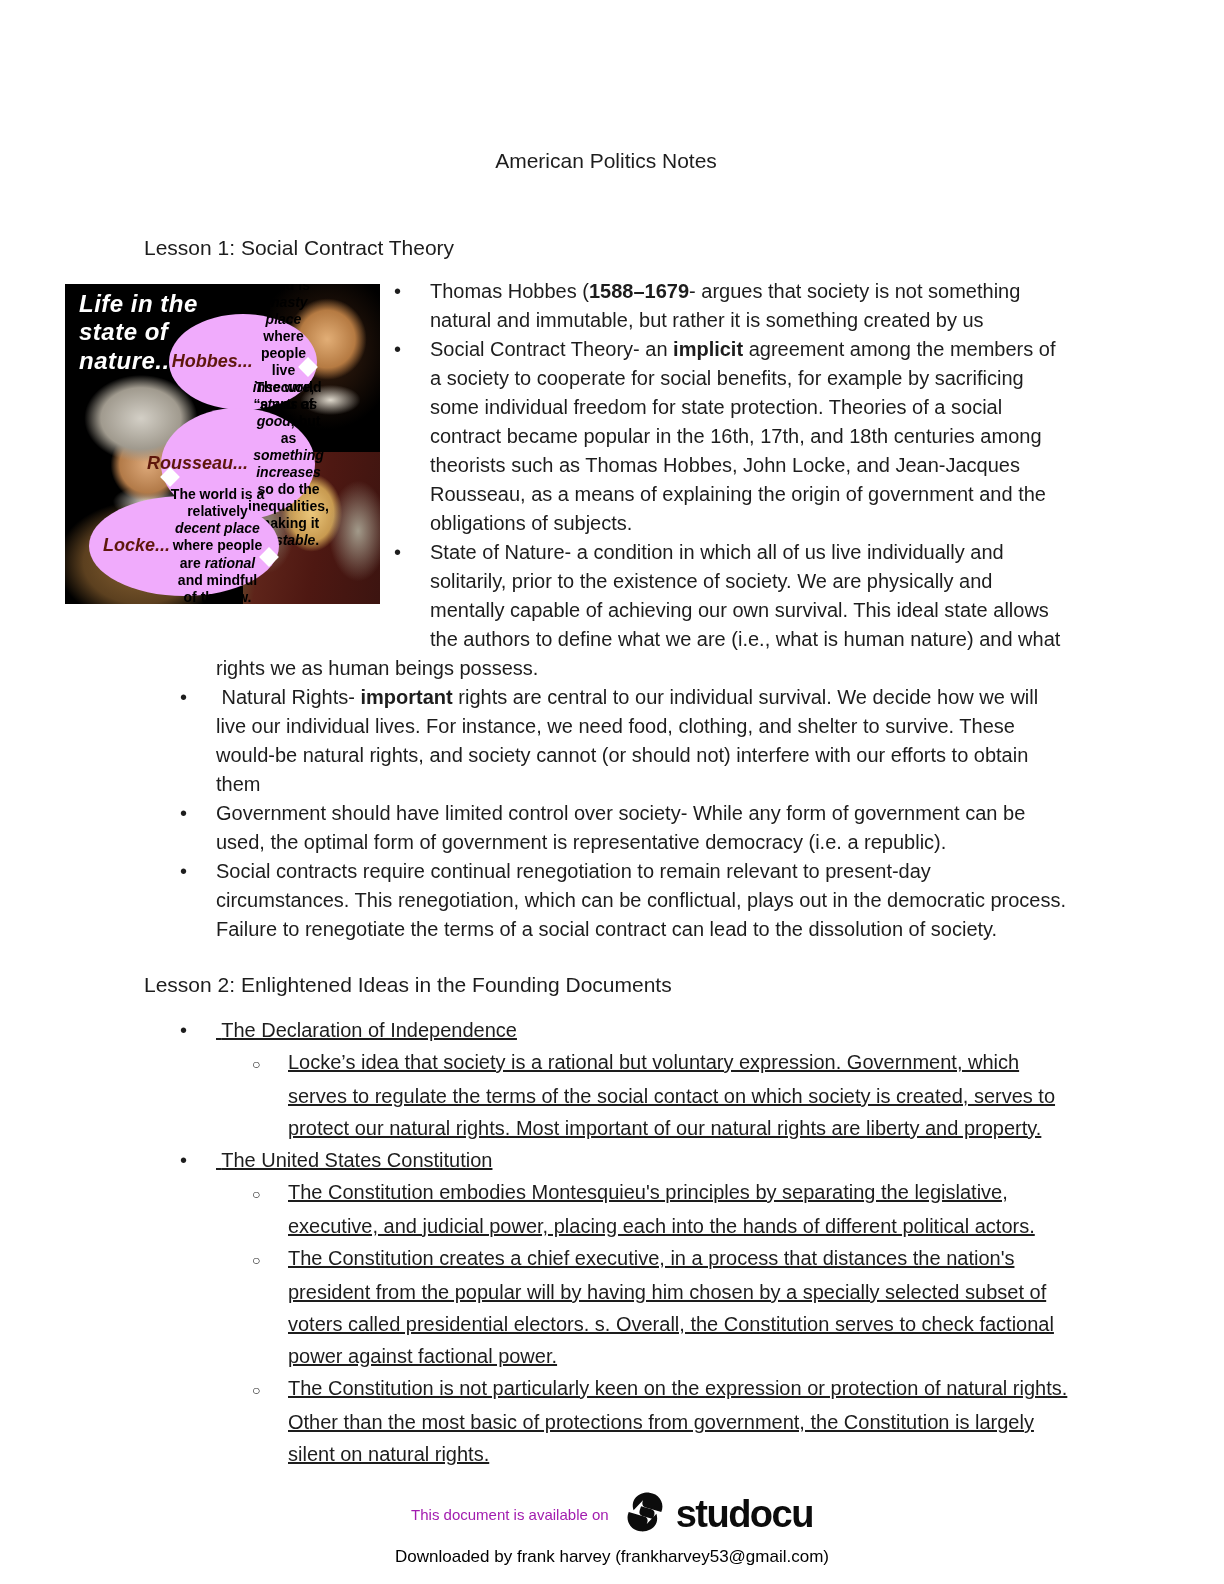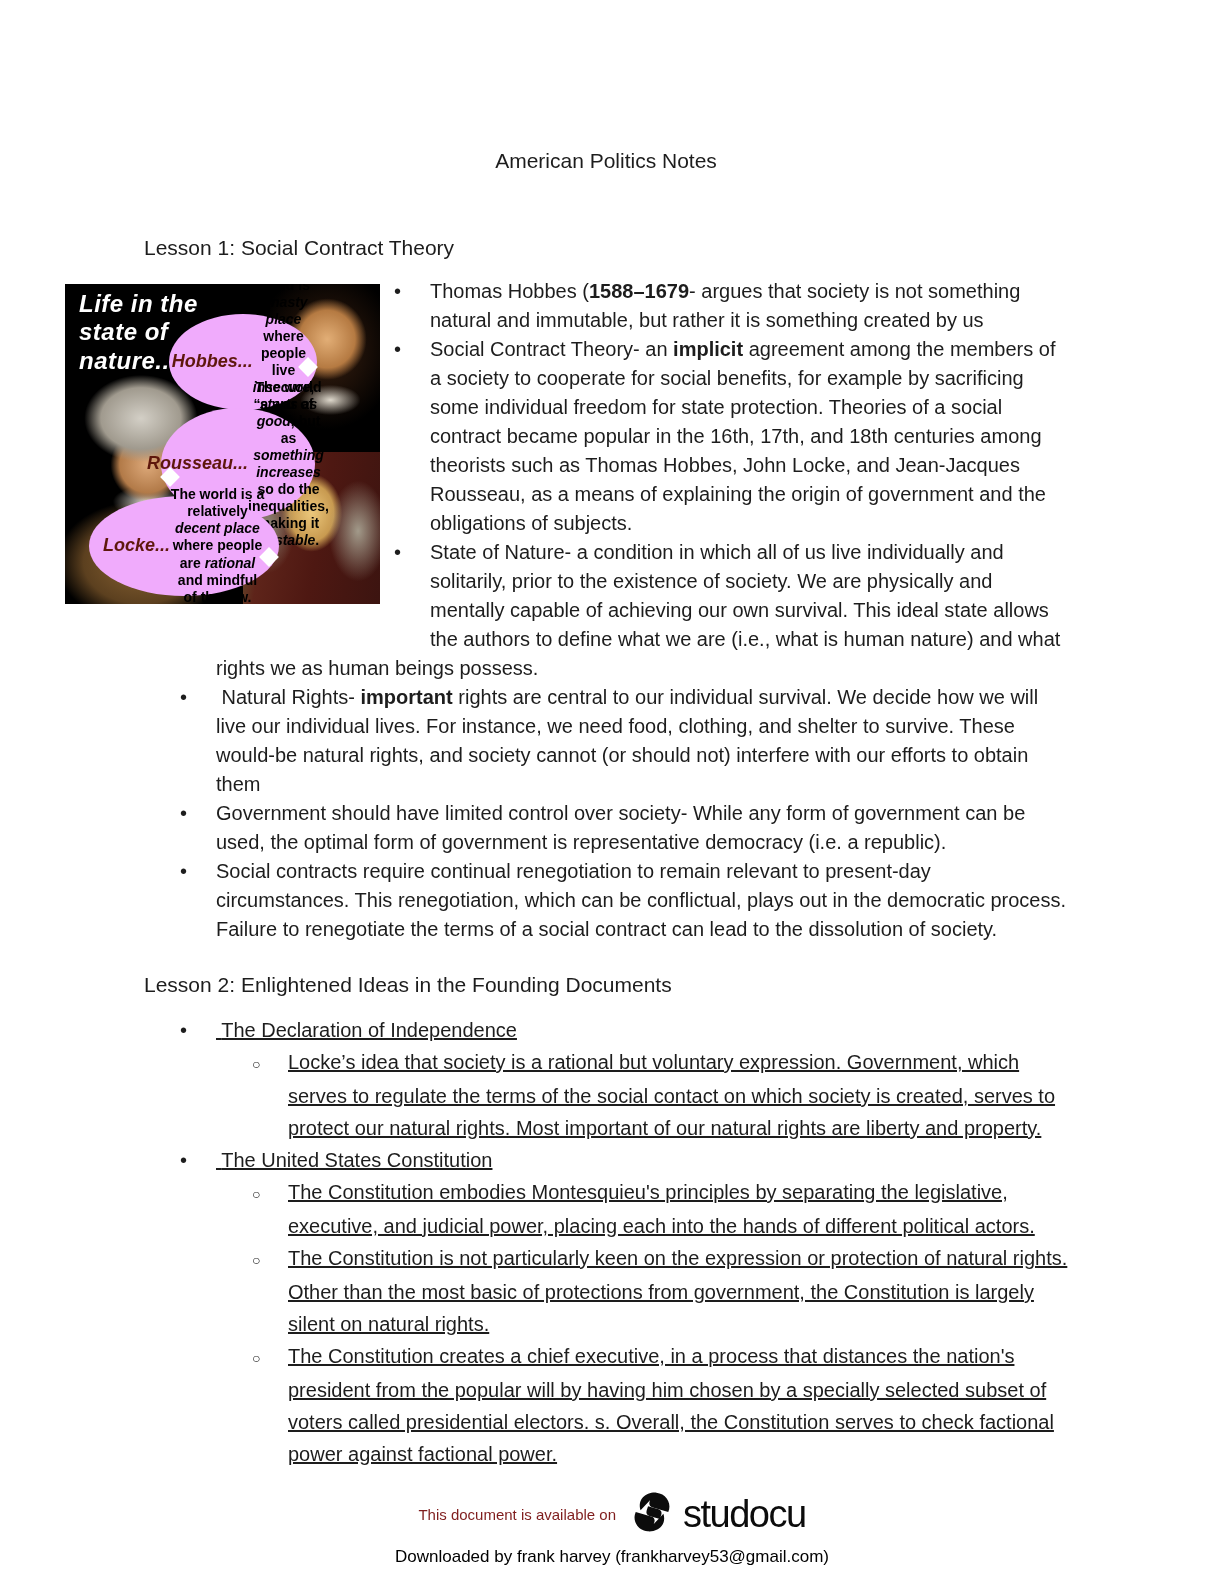--- a/index.html
+++ b/index.html
@@ -72,23 +72,23 @@
   ul.l2 { margin:16px 0 0 0; padding:0; list-style:none; font-size:20px; line-height:32px; }
   ul.l2 > li { padding-left:72px; text-indent:-36px;text-decoration:underline; }
   ul.l2 > li::before { content:"•"; display:inline-block; width:36px; text-indent:0; }
   ul.l2sub { margin:0; padding:0; list-style:none; }
   ul.l2sub > li { padding-left:72px; text-indent:-36px; }
   ul.l2sub > li::before { content:"○"; display:inline-block; width:36px; font-size:14px; text-indent:0; }
 
   
   .footer { position:absolute; left:0; top:1489px; width:1224px; text-align:center; }
   .footer-row { display:flex; align-items:center; justify-content:center; gap:14px; }
-  .avail { font-size:15px; color:#7f1d1d; }
+  .avail { font-size:15px; color:#a21caf; }
   .logo { display:flex; align-items:center; gap:9px; }
-  .logo-word { font-size:38px; font-weight:normal; color:#0c0c0c; letter-spacing:-1.5px; }
+  .logo-word { font-size:38px; font-weight:bold; color:#0c0c0c; letter-spacing:-1.5px; }
   .dl { margin-top:8px; font-size:17px; color:#000000; }
 </style>
 </head>
 <body>
 
 <div class="doc">
 
   <div class="title">American Politics Notes</div>
 
   <div class="lesson-heading l1h">Lesson 1: Social Contract Theory</div>
@@ -130,22 +130,22 @@
     <li>
       <span>The Declaration of Independence</span>
       <ul class="l2sub">
         <li><span>Locke’s idea that society is a rational but voluntary expression. Government, which serves to regulate the terms of the social contact on which society is created, serves to protect our natural rights. Most important of our natural rights are liberty and property.</span></li>
       </ul>
     </li>
     <li>
       <span>The United States Constitution</span>
       <ul class="l2sub">
         <li><span>The Constitution embodies Montesquieu's principles by separating the legislative, executive, and judicial power, placing each into the hands of different political actors.</span></li>
+        <li><span>The Constitution creates a chief executive, in a process that distances the nation's president from the popular will by having him chosen by a specially selected subset of voters called presidential electors. s. Overall, the Constitution serves to check factional power against factional power.</span></li>
         <li><span>The Constitution is not particularly keen on the expression or protection of natural rights. Other than the most basic of protections from government, the Constitution is largely silent on natural rights.</span></li>
-        <li><span>The Constitution creates a chief executive, in a process that distances the nation's president from the popular will by having him chosen by a specially selected subset of voters called presidential electors. s. Overall, the Constitution serves to check factional power against factional power.</span></li>
       </ul>
     </li>
   </ul>
 
   <div class="footer">
     <div class="footer-row">
       <span class="avail">This document is available on</span>
       <span class="logo">
         <span>
           <svg width="44" height="46" viewBox="0 0 100 100" aria-hidden="true">

